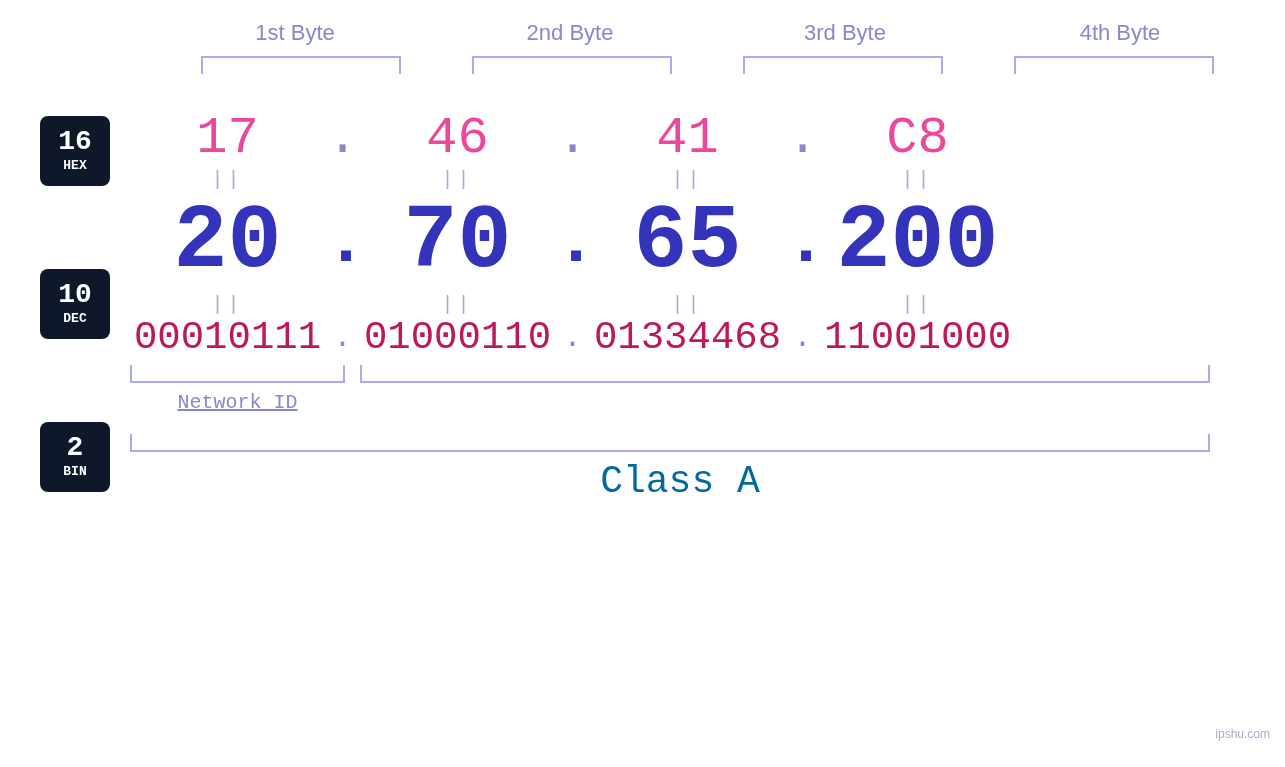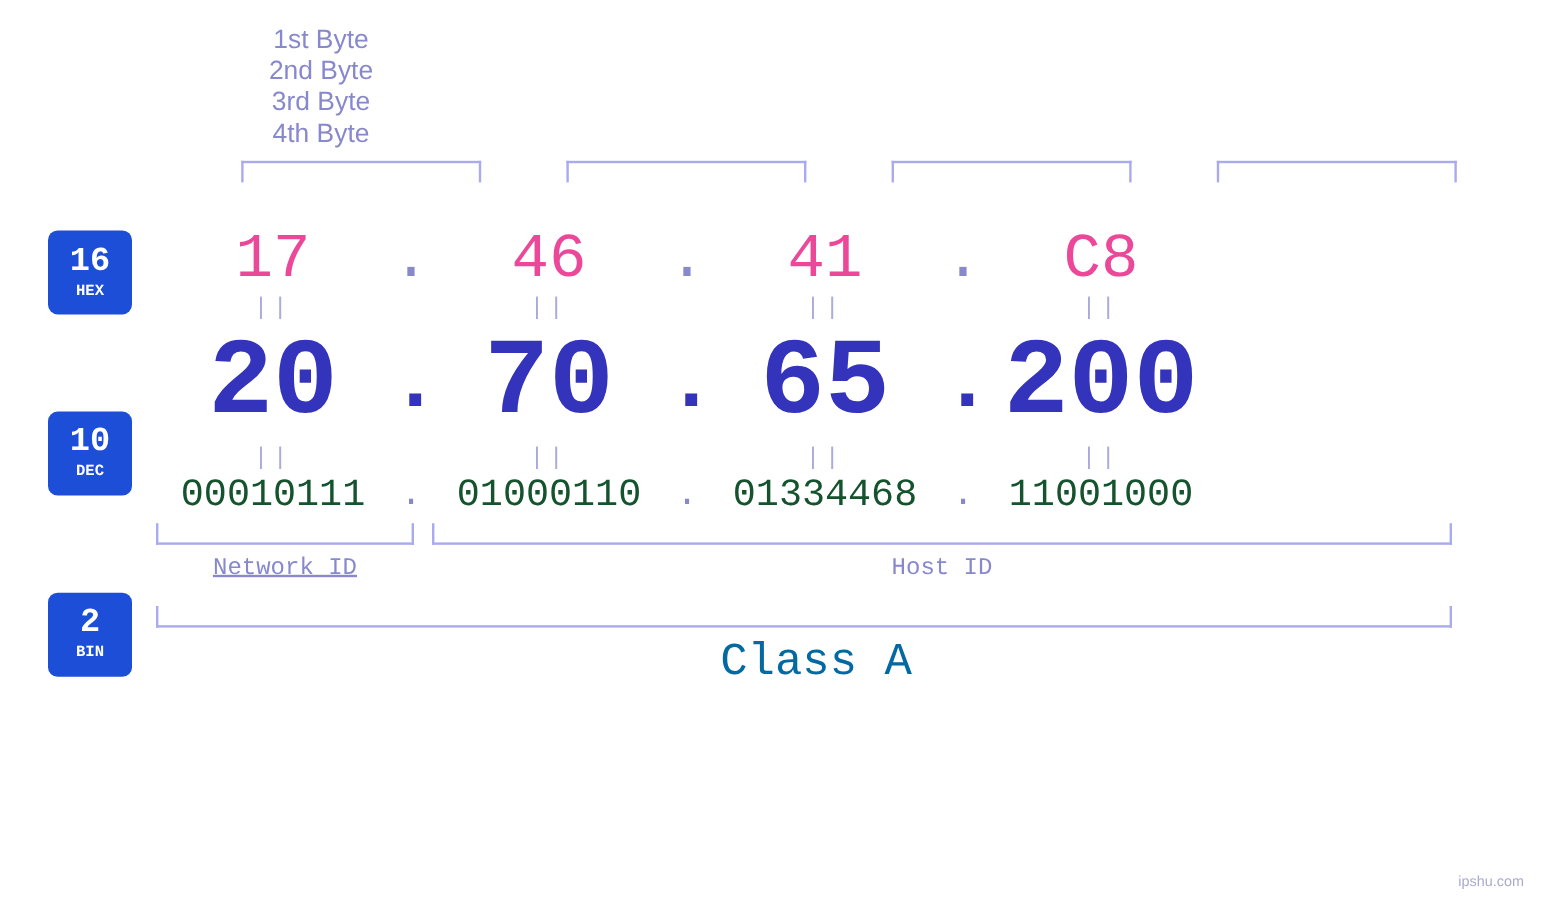--- a/index.html
+++ b/index.html
@@ -27,21 +27,20 @@
       padding-top: 20px;
     }
 
     
     .byte-headers {
       display: flex;
       width: 1100px;
       margin-left: 130px;
       justify-content: space-around;
       margin-bottom: 10px;
-      flex-direction: column;
     }
 
     .byte-header {
       color: #8888cc;
       font-size: 22px;
       font-family: Arial, sans-serif;
       text-align: center;
       width: 220px;
     }
 
@@ -68,21 +67,21 @@
       flex-direction: column;
       align-items: center;
       justify-content: space-around;
       width: 130px;
       padding-left: 20px;
       padding-top: 10px;
       gap: 60px;
     }
 
     .badge {
-      background: #1d4ed8;
+      background: #0f172a;
       color: white;
       border-radius: 8px;
       width: 70px;
       height: 70px;
       display: flex;
       flex-direction: column;
       align-items: center;
       justify-content: center;
       font-weight: bold;
     }
@@ -104,22 +103,22 @@
     }
 
     .dec-value {
       color: #3333bb;
       font-size: 90px;
       font-family: 'Courier New', monospace;
       font-weight: bold;
     }
 
     .bin-value {
-      color: #14532d;
-      font-size: 32px;
+      color: #be185d;
+      font-size: 39px;
       font-family: 'Courier New', monospace;
     }
 
     .dot-hex {
       color: #8888cc;
       font-size: 52px;
       font-family: 'Courier New', monospace;
     }
 
     .dot-dec {
@@ -258,21 +257,20 @@
 
       <div style="display:flex; width:1100px; margin-top:5px;">
         <div style="width:215px; height:18px; border-bottom:2px solid #aaaaee; border-left:2px solid #aaaaee; border-right:2px solid #aaaaee;"></div>
         <div style="width:15px;"></div>
         <div style="width:850px; height:18px; border-bottom:2px solid #aaaaee; border-left:2px solid #aaaaee; border-right:2px solid #aaaaee;"></div>
       </div>
 
       <div style="display:flex; width:1100px; margin-top:8px;">
         <div style="width:215px; text-align:center; color:#8888cc; font-size:20px; font-family:'Courier New',monospace;text-decoration:underline;">Network ID</div>
         <div style="width:15px;"></div>
-        <div style="width:850px; text-align:center; color:#8888cc; font-size:20px; font-family:'Courier New',monospace;">Host ID</div>
       </div>
 
       <div style="margin-top:20px; width:1100px;">
         <div style="width:1080px; height:18px; border-bottom:2px solid #aaaaee; border-left:2px solid #aaaaee; border-right:2px solid #aaaaee;"></div>
         <div style="text-align:center; color:#0369a1; font-size:38px; font-family:'Courier New',monospace; margin-top:8px;">Class A</div>
       </div>
 
     </div>
   </div>
 

